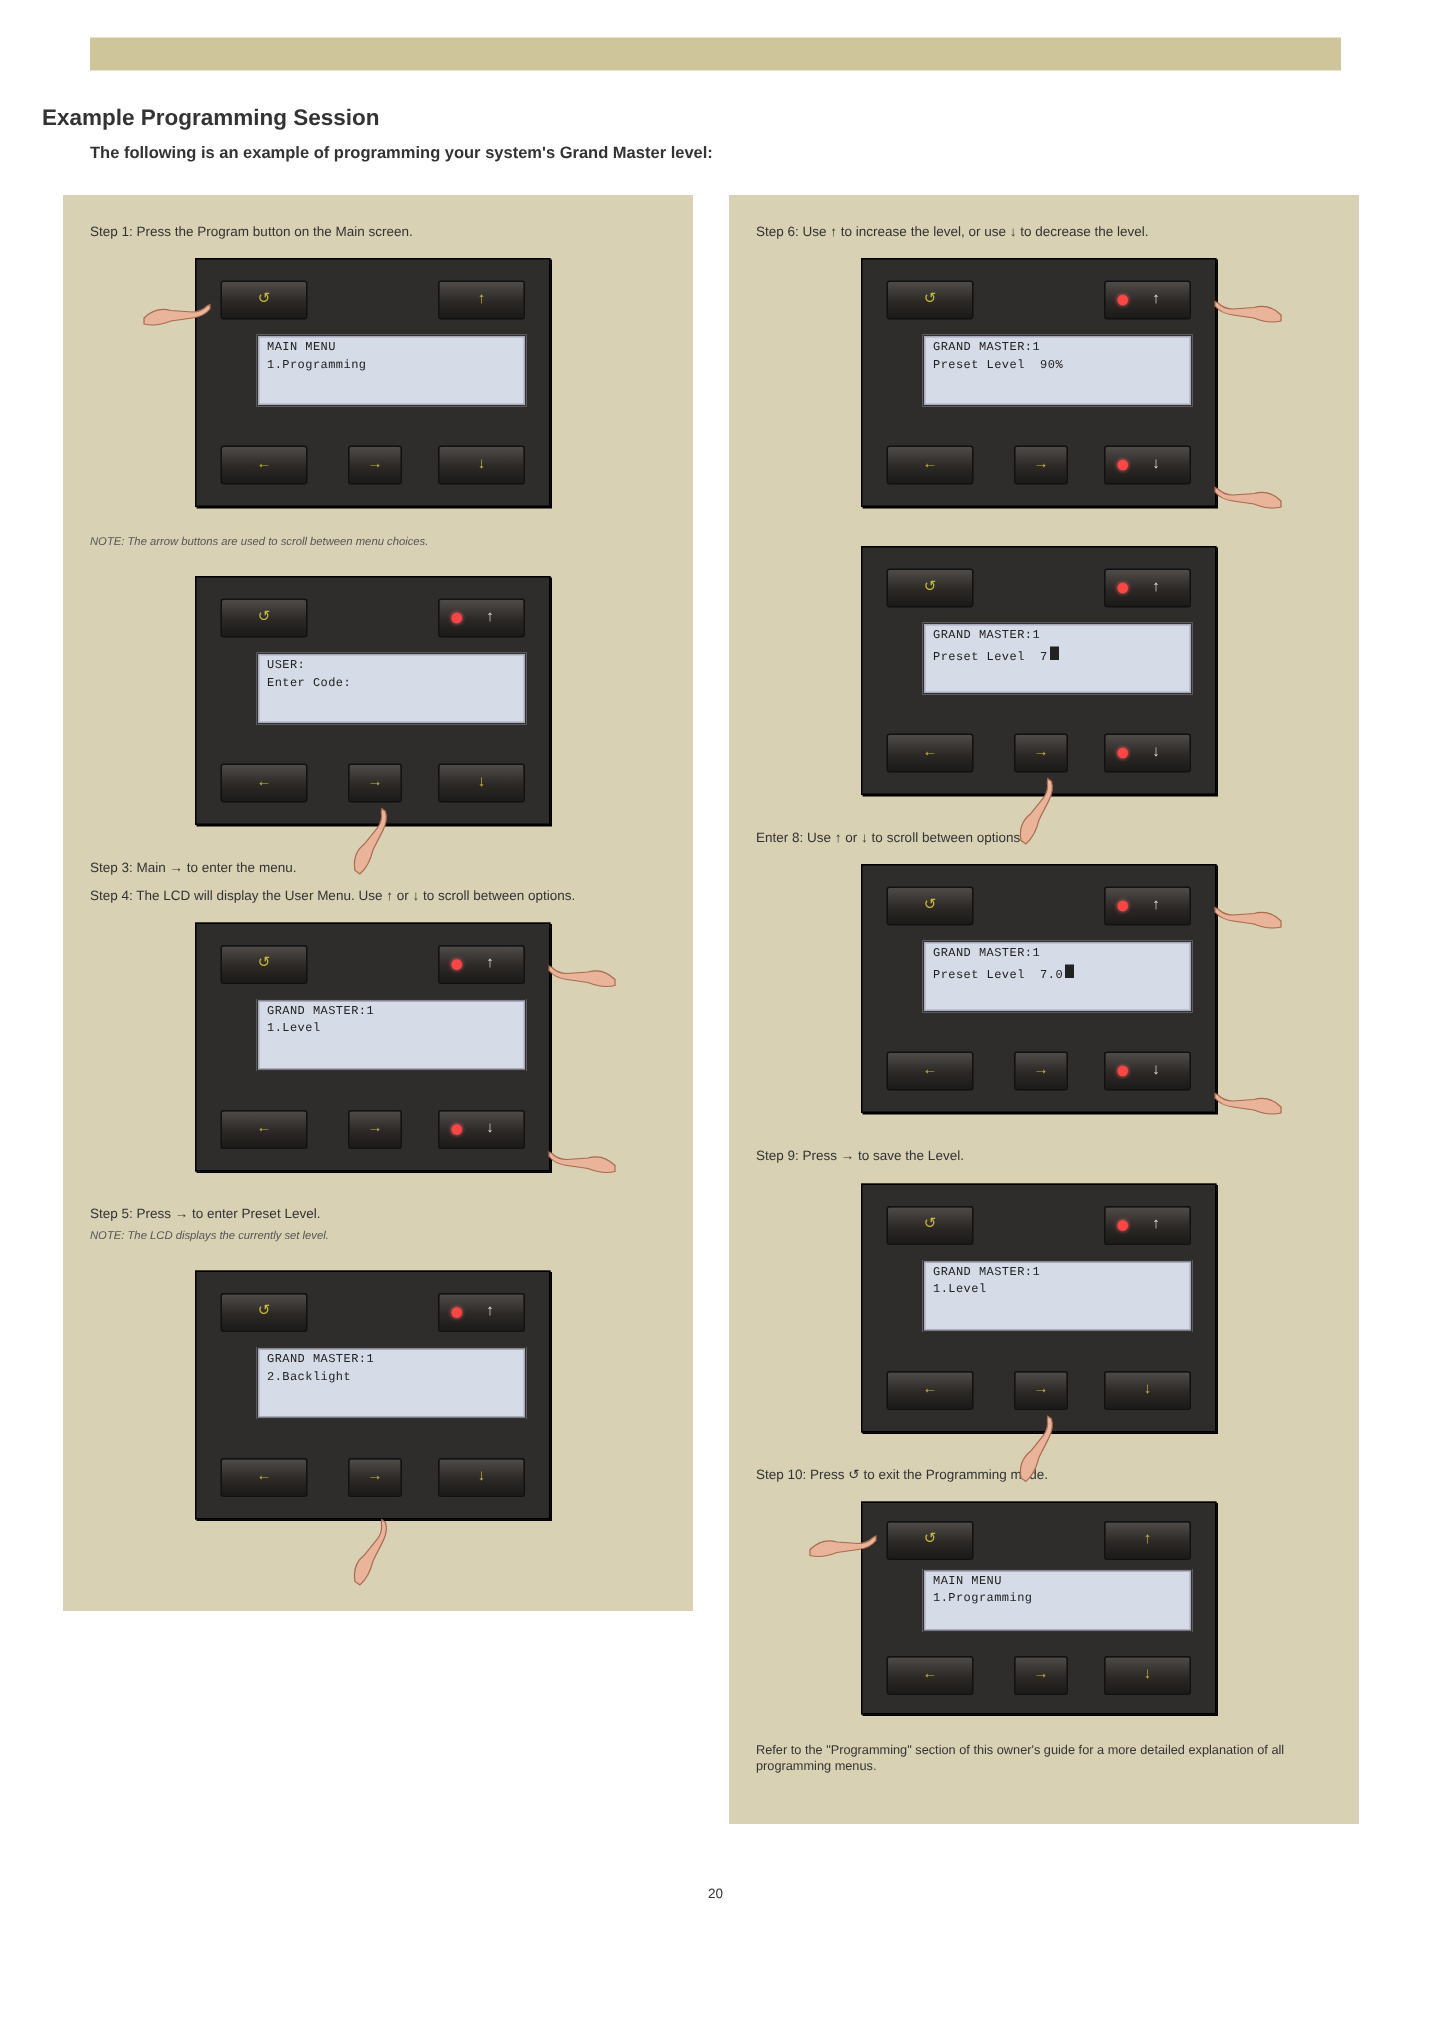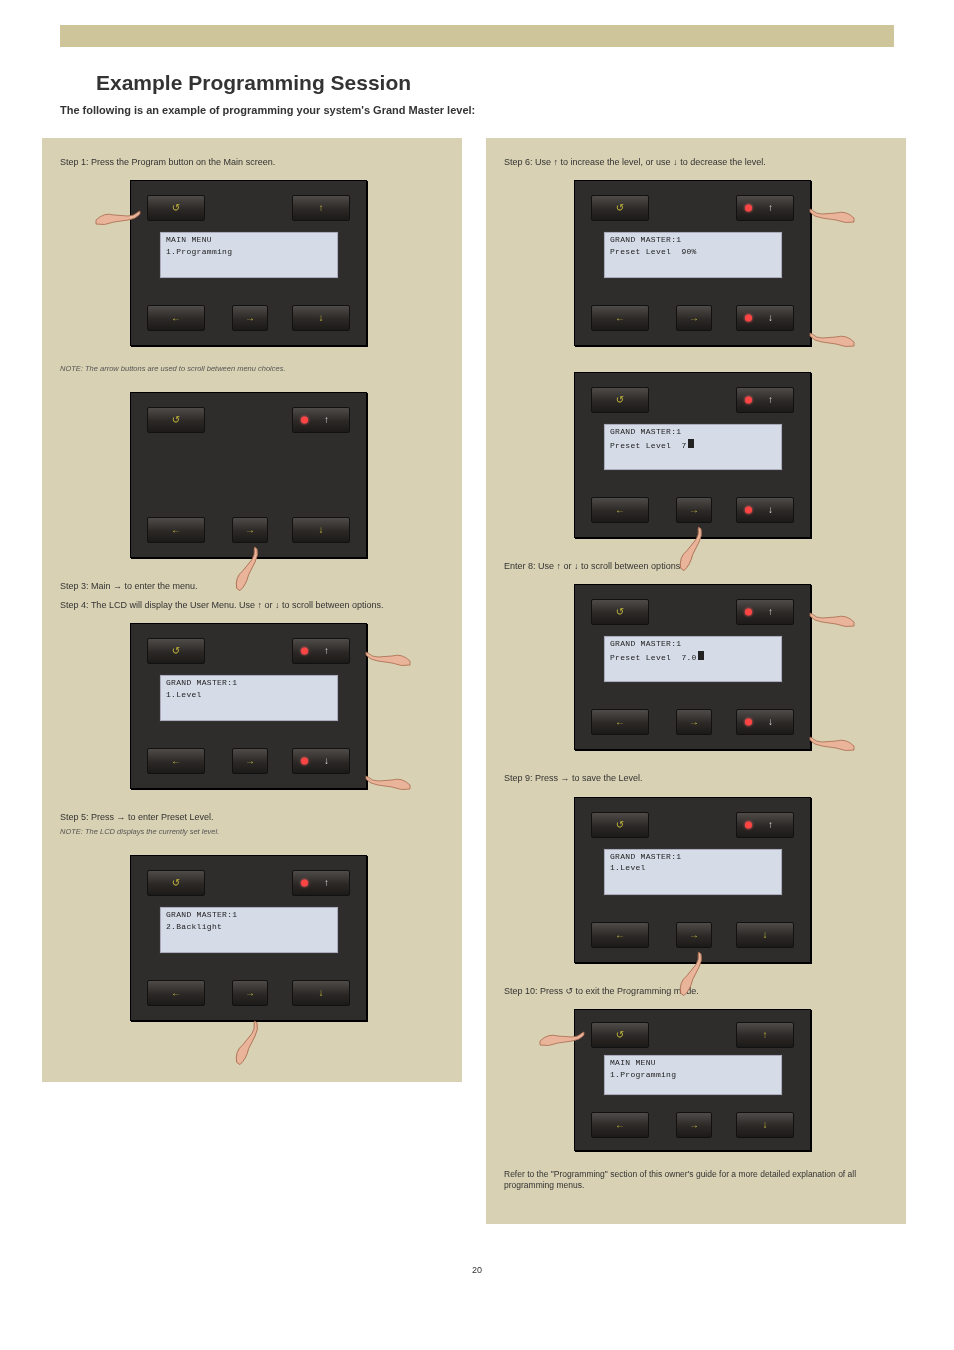--- a/index.html
+++ b/index.html
@@ -1,37 +1,37 @@
 <!DOCTYPE html>
 <html><head>
 <meta charset="utf-8">
 <style>
   html,body{margin:0;padding:0;background:#fff;width:954px;}
   body{font-family:Arial,Helvetica,sans-serif;font-size:10px;color:#333;line-height:1.35;}
   .top-band{height:22px;background:#cfc59a;margin:25px 60px 0 60px;}
-  .title{font-size:21px;font-weight:bold;margin:22px 60px 0 96px;}
+  .title{font-size:15px;font-weight:bold;margin:22px 60px 0 28px;}
   .subtitle{font-size:11px;font-weight:bold;margin:6px 60px 20px 60px;}
   .cols{display:flex;gap:24px;margin:0 42px 40px 42px;align-items:flex-start;}
   .col{width:400px;background:#d8d1b3;padding:12px 10px 28px 10px;position:relative;}
   .step{font-size:9px;margin:6px 8px 4px 8px;}
   .step .lab{font-weight:normal;}
   .note{font-size:7.5px;margin:2px 8px 10px 8px;font-style:italic;color:#555;}
 
   .panel-wrap{position:relative;width:280px;height:190px;margin:0 auto 2px auto;}
   .panel-wrap.tall{height:205px;}
   .panel{position:absolute;left:18px;top:8px;width:235px;height:164px;background:#2f2d2c;
     border:1px solid #000;box-shadow:1px 1px 0 #000;}
   .btn{position:absolute;height:24px;background:linear-gradient(180deg,#4e4b49 0%,#2b2826 55%,#1c1a18 100%);
        border:1px solid #111;border-radius:2px;}
   .btn.wide{width:56px;}
   .btn .glyph{position:absolute;left:50%;top:50%;transform:translate(-50%,-52%);color:#c6b93b;font-size:10px;}
   .btn.red .led{position:absolute;left:8px;top:50%;width:7px;height:7px;border-radius:50%;
     transform:translateY(-50%);background:#f44;box-shadow:0 0 3px #f66;}
   .btn.red .glyph{color:#ddd;left:60%;}
-  .lcd{position:absolute;left:28px;top:50px;width:178px;height:46px;background:#d5dbe7;border:1px solid #333;
+  .lcd{position:absolute;left:40px;top:50px;width:178px;height:46px;background:#d5dbe7;border:1px solid #333;
        box-shadow:inset 0 0 0 1px #aab;}
   .lcd .ln{font-family:"Lucida Console","Courier New",monospace;font-size:8px;color:#222;
            padding:3px 6px 0 6px;letter-spacing:0.3px;white-space:pre;}
   .lcd .ln2{padding-top:1px;}
   .blink{display:inline-block;width:6px;height:9px;background:#222;vertical-align:baseline;margin-left:1px;}
   .hand{position:absolute;width:48px;height:28px;pointer-events:none;}
   .hand svg{width:100%;height:100%;}
   .page-foot{font-size:9px;text-align:center;margin:30px 0 20px 0;color:#333;}
   .arrow-text{font-family:Arial;}
 </style>
@@ -77,20 +77,24 @@
     <div class="note">NOTE: The arrow buttons are used to scroll between menu choices.</div>
     <div class="panel-wrap">
       <div class="panel">
         <div class="btn wide" style="left:16px;top:14px">
             <span class="glyph">↺</span>
           </div>
         <div class="btn wide red" style="right:16px;top:14px">
             <span class="led"></span>
             <span class="glyph">↑</span>
           </div>
+        <div class="lcd">
+          <div class="ln">USER:</div>
+          <div class="ln ln2">Enter Code:</div>
+        </div>
         <div class="btn wide" style="left:16px;bottom:14px">
             <span class="glyph">←</span>
           </div>
         <div class="btn" style="left:101px;bottom:14px;width:34px">
             <span class="glyph">→</span>
           </div>
         <div class="btn wide" style="right:16px;bottom:14px">
             <span class="glyph">↓</span>
           </div>
       </div>

